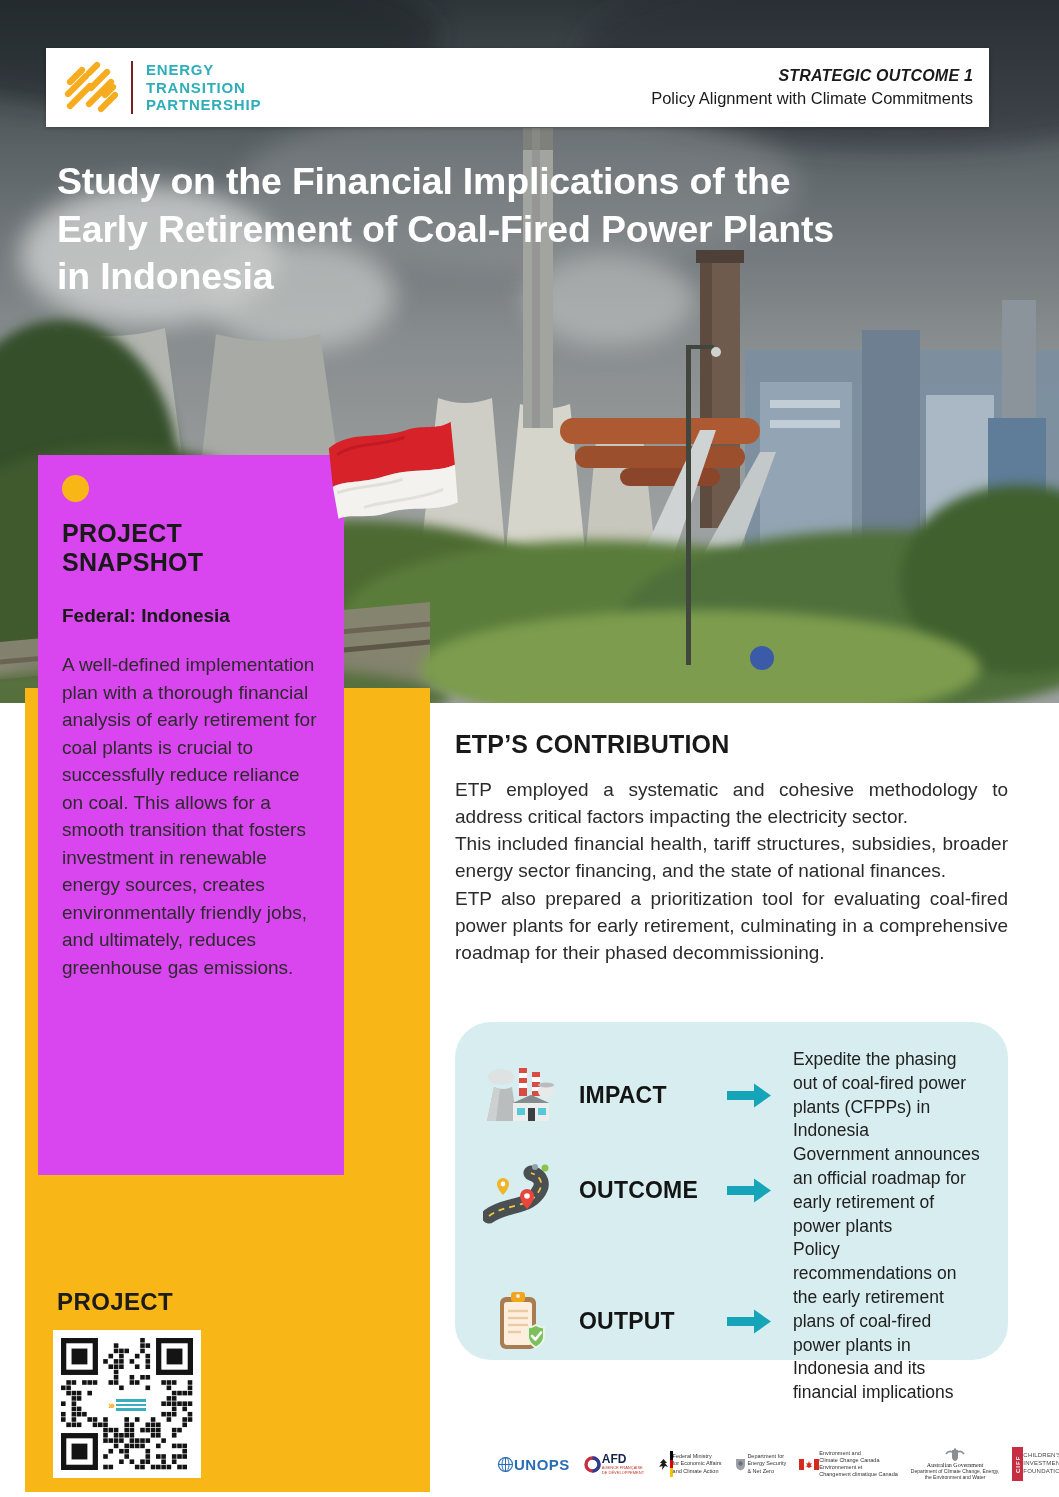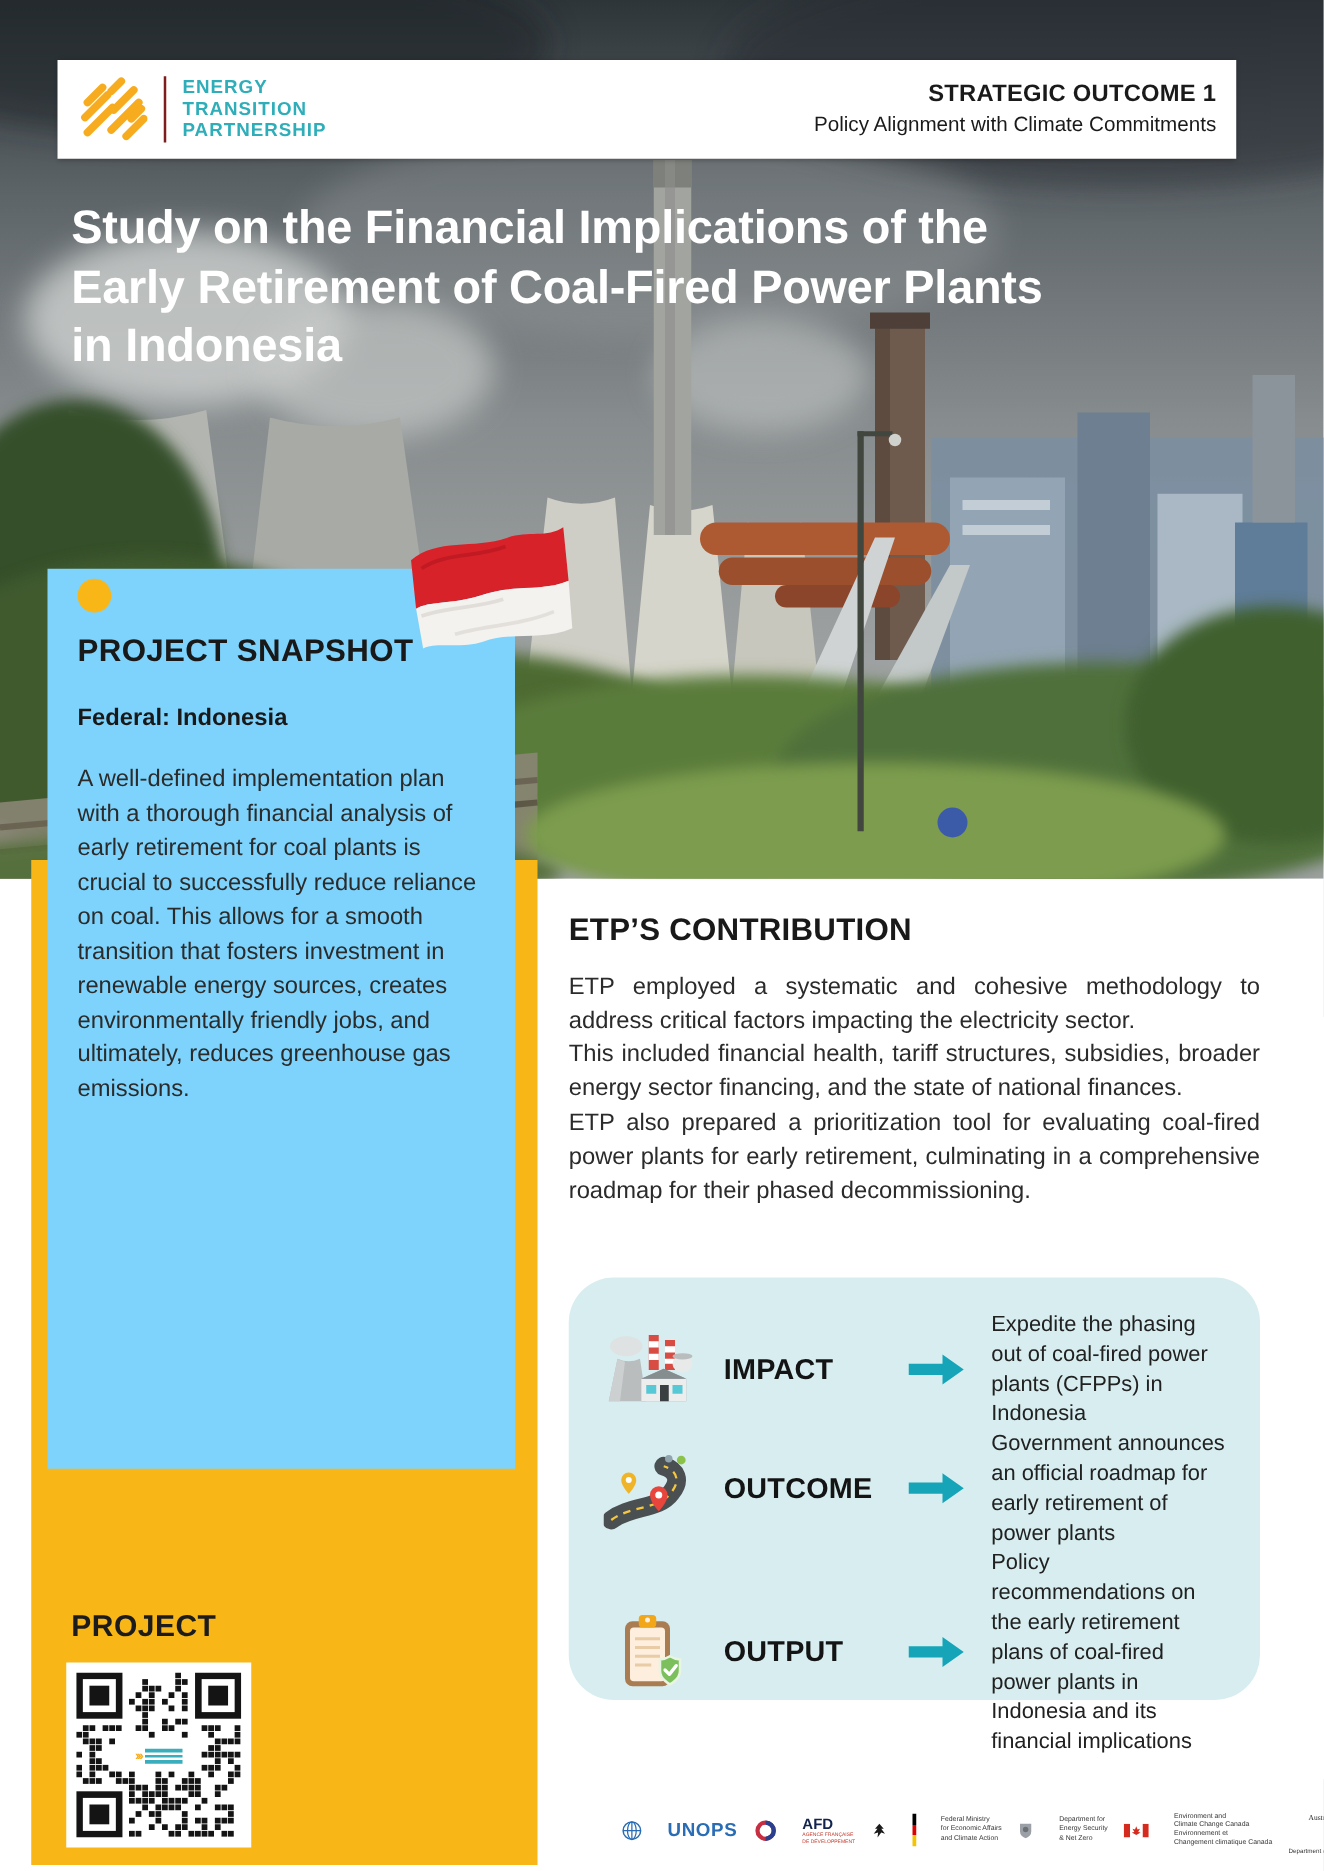--- a/index.html
+++ b/index.html
@@ -12,21 +12,21 @@
 
   
   .header-bar{position:absolute;left:46px;top:48px;width:943px;height:79px;background:#ffffff;
               display:flex;align-items:center;justify-content:space-between;
               padding:0 16px 0 16px;box-sizing:border-box;box-shadow:0 1px 4px rgba(0,0,0,.3);z-index:4;}
   .brand{display:flex;align-items:center;}
   .brand-mark{width:56px;height:56px;margin-right:13px;}
   .brand-text{color:#2FAEB9;font-size:15px;font-weight:bold;letter-spacing:.8px;line-height:1.18;
               border-left:2px solid #7f1d1d;padding-left:13px;}
   .header-right{text-align:right;color:#1a1a1a;}
-  .hr-outcome{font-weight:bold;font-size:19px;letter-spacing:.2px;}
+  .hr-outcome{font-weight:bold;font-size:16px;letter-spacing:.2px;font-style:italic;}
   .hr-subtitle{font-size:16.5px;margin-top:4px;}
 
   
   .hero-title{position:absolute;left:57px;top:158px;width:930px;color:#ffffff;
               font-size:37.5px;font-weight:bold;line-height:1.27;letter-spacing:-.2px;z-index:3;}
 
   
   .flag{position:absolute;left:322px;top:418px;width:138px;height:102px;z-index:5;}
 
   
@@ -36,22 +36,22 @@
   .qr-box{position:absolute;left:28px;top:642px;width:132px;height:132px;background:#ffffff;padding:8px;}
   .qr-inner{position:relative;width:132px;height:132px;}
   .qr-inner svg{display:block;width:132px;height:132px;}
   .qr-center{position:absolute;left:33px;top:55px;width:66px;height:24px;background:#ffffff;
              display:flex;align-items:center;justify-content:center;gap:3px;}
   .qr-mini-mark{color:#F6AC1E;font-size:11px;font-weight:bold;letter-spacing:-2px;}
   .qr-mini-lines{display:flex;flex-direction:column;gap:2px;}
   .qr-mini-lines i{display:block;width:30px;height:2.5px;background:#3aaebc;}
 
   
-  .snapshot-card{position:absolute;left:38px;top:455px;width:374px;height:720px;background:#7dd3fc;
-                 z-index:2;padding:8px 24px;box-sizing:border-box;}
+  .snapshot-card{position:absolute;left:38px;top:455px;width:306px;height:720px;background:#d946ef;
+                 z-index:2;padding:20px 24px;box-sizing:border-box;}
   .dot{width:27px;height:27px;border-radius:50%;background:#F9B617;}
   .snapshot-heading{margin-top:17px;font-size:25px;font-weight:bold;color:#191919;letter-spacing:.3px;}
   .country{margin-top:28px;font-size:19px;font-weight:bold;color:#191919;}
   .snapshot-para{margin:24px 0 0 0;font-size:19px;color:#2b2b2b;line-height:1.45;}
   .snapshot-para + .snapshot-para{margin-top:29px;}
 
   
   .contribution{position:absolute;left:455px;top:730px;width:553px;z-index:2;}
   .contribution-heading{font-size:25px;font-weight:bold;color:#191919;letter-spacing:.2px;}
   .contribution-body{margin-top:17px;font-size:19px;line-height:1.43;color:#2b2b2b;text-align:justify;}
@@ -63,21 +63,21 @@
                  display:flex;flex-direction:column;justify-content:space-between;z-index:2;}
   .result-row{display:grid;grid-template-columns:90px 140px 62px 1fr;align-items:center;column-gap:6px;}
   .result-icon svg{display:block;width:74px;height:66px;}
   .result-label{font-size:23px;font-weight:bold;color:#141414;letter-spacing:.2px;}
   .result-arrow svg{display:block;width:48px;height:27px;}
   .result-text{font-size:17.5px;line-height:1.36;color:#212121;}
 
   
   .footer-logos{position:absolute;left:497px;bottom:6px;width:548px;height:54px;
                 display:flex;align-items:center;gap:13px;z-index:2;}
-  .logo{display:flex;align-items:center;gap:20px;flex:none;}
+  .logo{display:flex;align-items:center;gap:0;flex:none;}
   .logo-lines{font-size:5.5px;line-height:1.3;color:#333;}
   .unops-text{font-size:15px;font-weight:bold;color:#2a6db5;letter-spacing:.5px;}
   .afd-text{font-size:12px;font-weight:bold;color:#12234e;line-height:1;}
   .afd-sub{font-size:4px;color:#c0392b;line-height:1.3;}
   .tricolor{width:2.5px;height:26px;display:flex;flex-direction:column;}
   .tricolor i{flex:1;}
   .tricolor i:nth-child(1){background:#000;}
   .tricolor i:nth-child(2){background:#d00;}
   .tricolor i:nth-child(3){background:#f5c400;}
   .logo-col{display:flex;flex-direction:column;align-items:center;text-align:center;}

